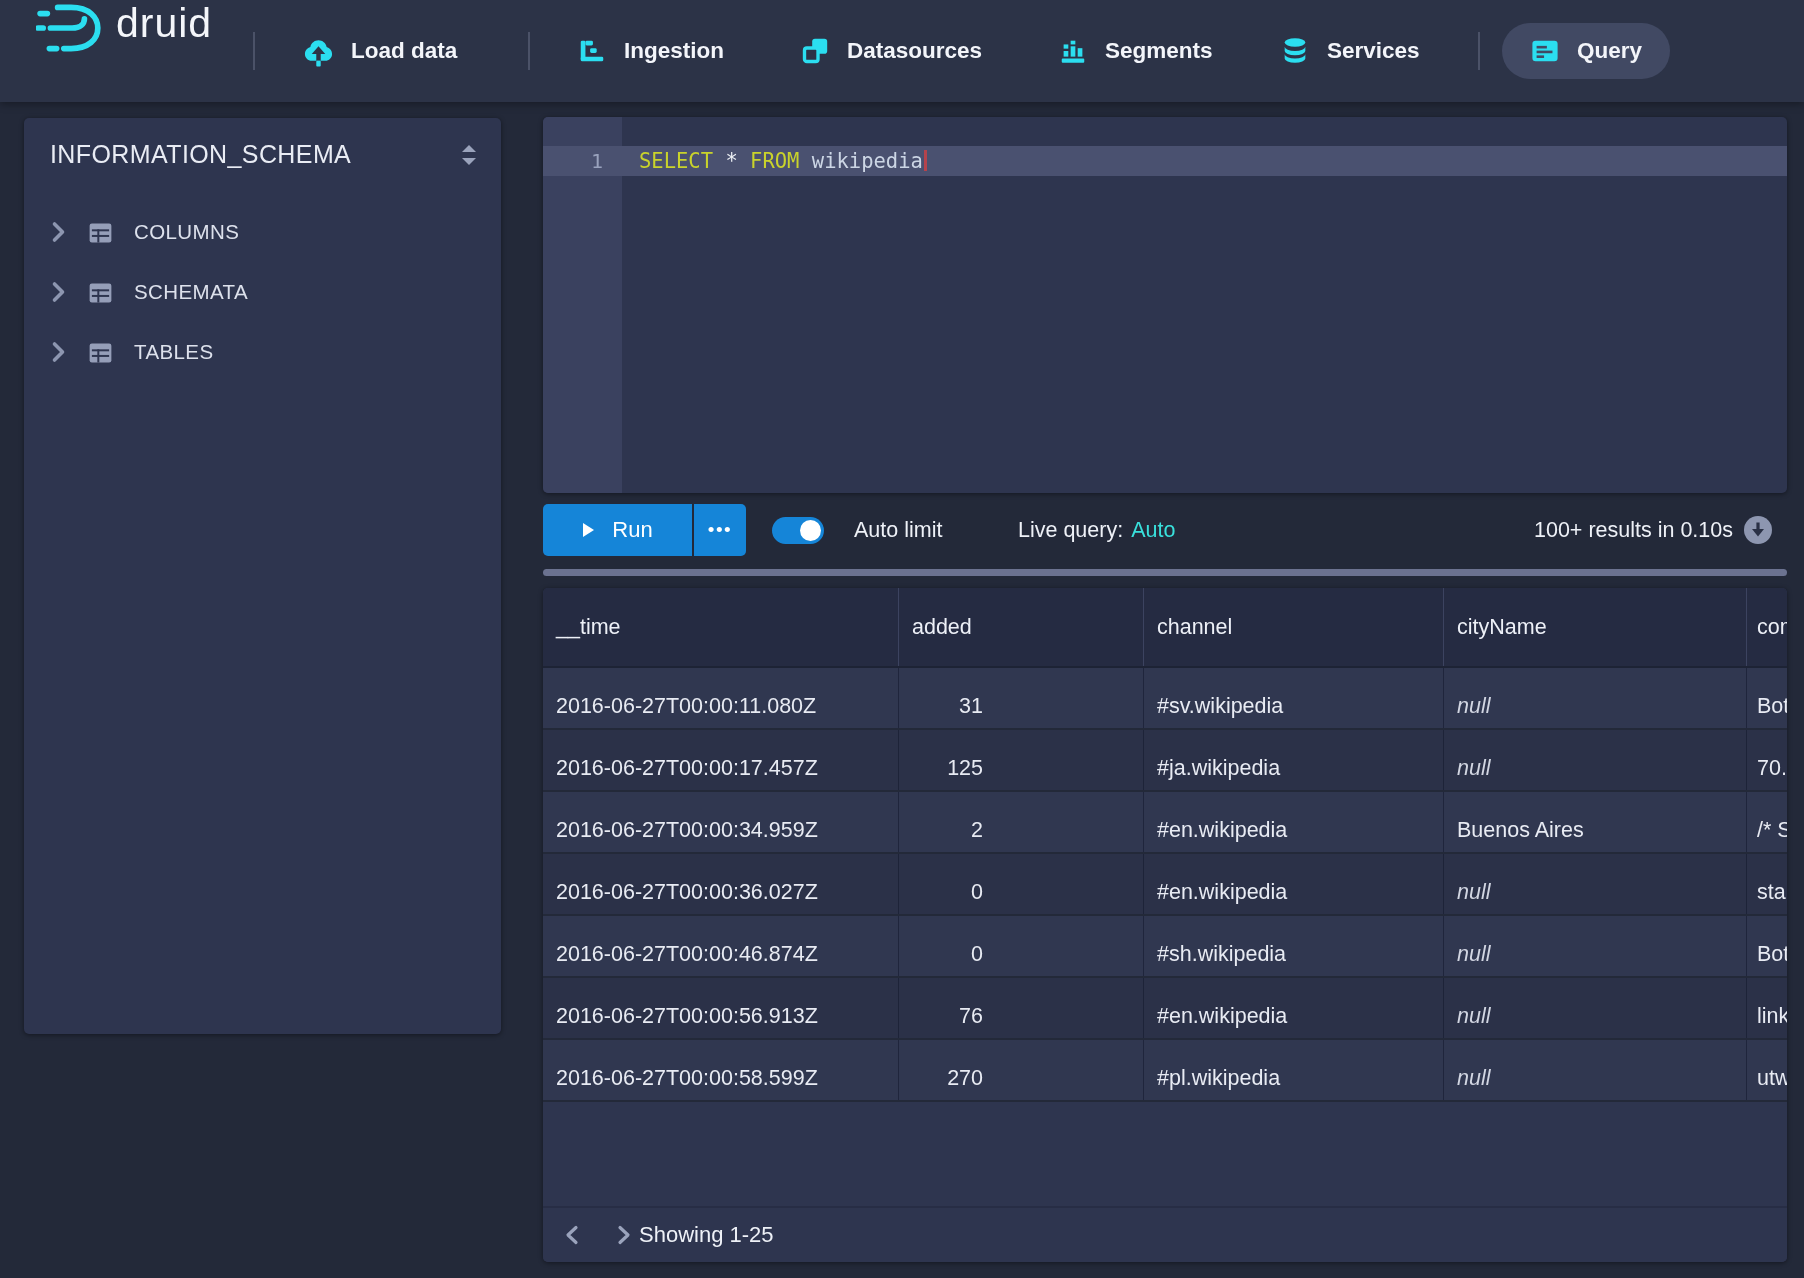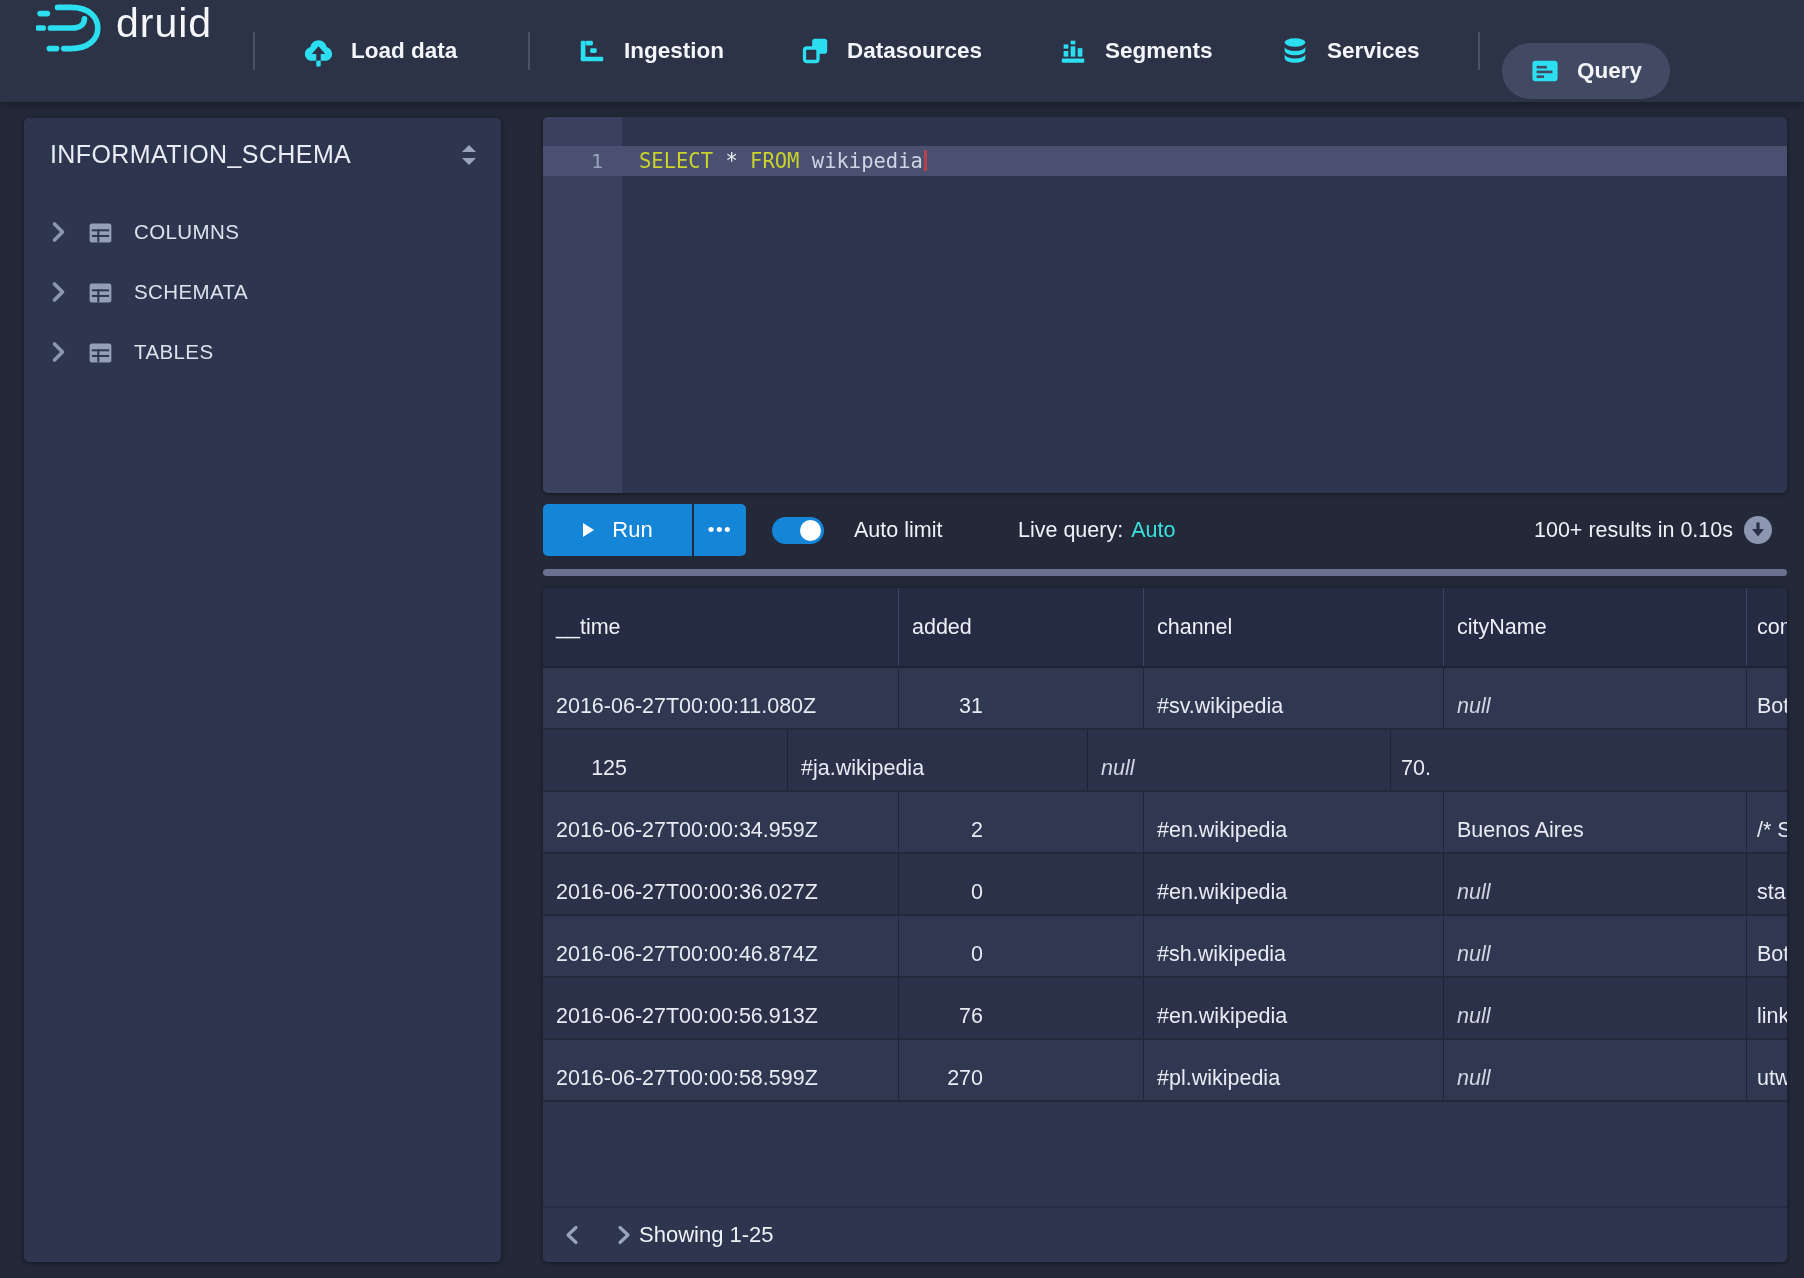--- a/index.html
+++ b/index.html
@@ -13,25 +13,25 @@
   .logo-text{color:#f4f6fa;font-size:41px;letter-spacing:1px;}
   .nav-div{position:absolute;top:32px;width:2px;height:38px;background:#4b5268;}
   .nav-div.d1{left:253px}.nav-div.d2{left:528px}.nav-div.d3{left:1478px}
   .nav-item{position:absolute;top:0;height:102px;display:flex;align-items:center;gap:17px;
             font-size:22.5px;color:#f3f5fa;cursor:pointer;white-space:nowrap;font-weight:bold;}
   #nav-load-data{left:303px}
   #nav-ingestion{left:577px}
   #nav-datasources{left:800px}
   #nav-segments{left:1058px}
   #nav-services{left:1280px}
-  #nav-query{left:1502px;top:23px;height:56px;background:#414963;border-radius:28px;padding:0 28px;margin-top:20px;}
+  #nav-query{left:1502px;top:23px;height:56px;background:#414963;border-radius:28px;padding:0 28px;}
   .nav-icon{display:flex;align-items:center;}
 
   
-  .sidebar{position:absolute;left:24px;top:118px;width:477px;height:1144px;background:#2e354f;
+  .sidebar{position:absolute;left:24px;top:118px;width:477px;height:916px;background:#2e354f;
            border-radius:5px;box-shadow:0 1px 5px rgba(0,0,0,.45);}
   .schema-header{display:flex;align-items:center;justify-content:space-between;
                  padding:22px 20px 0 26px;cursor:pointer;}
   .schema-title{font-size:25px;color:#e9ecf4;letter-spacing:.4px;}
   .tree{position:absolute;top:84px;left:0;right:0;}
   .tree-item{height:60px;display:flex;align-items:center;padding-left:26px;gap:19px;cursor:pointer;}
   .tree-label{font-size:20.5px;color:#dde1ec;letter-spacing:.4px;}
 
   
   .editor{position:absolute;left:543px;top:117px;width:1244px;height:376px;background:#2e354f;
@@ -293,20 +293,21 @@
       </div>
     <div id="tbody-host">
         <div class="tr">
           <div class="td c0">2016-06-27T00:00:11.080Z</div>
           <div class="td c1">31</div>
           <div class="td c2">#sv.wikipedia</div>
           <div class="td c3"><span class="null-value">null</span></div>
           <div class="td c4">Bot</div>
         </div>
         <div class="tr">
+          <div class="td c0">2016-06-27T00:00:17.457Z</div>
           <div class="td c1">125</div>
           <div class="td c2">#ja.wikipedia</div>
           <div class="td c3"><span class="null-value">null</span></div>
           <div class="td c4">70.</div>
         </div>
         <div class="tr">
           <div class="td c0">2016-06-27T00:00:34.959Z</div>
           <div class="td c1">2</div>
           <div class="td c2">#en.wikipedia</div>
           <div class="td c3">Buenos Aires</div>

